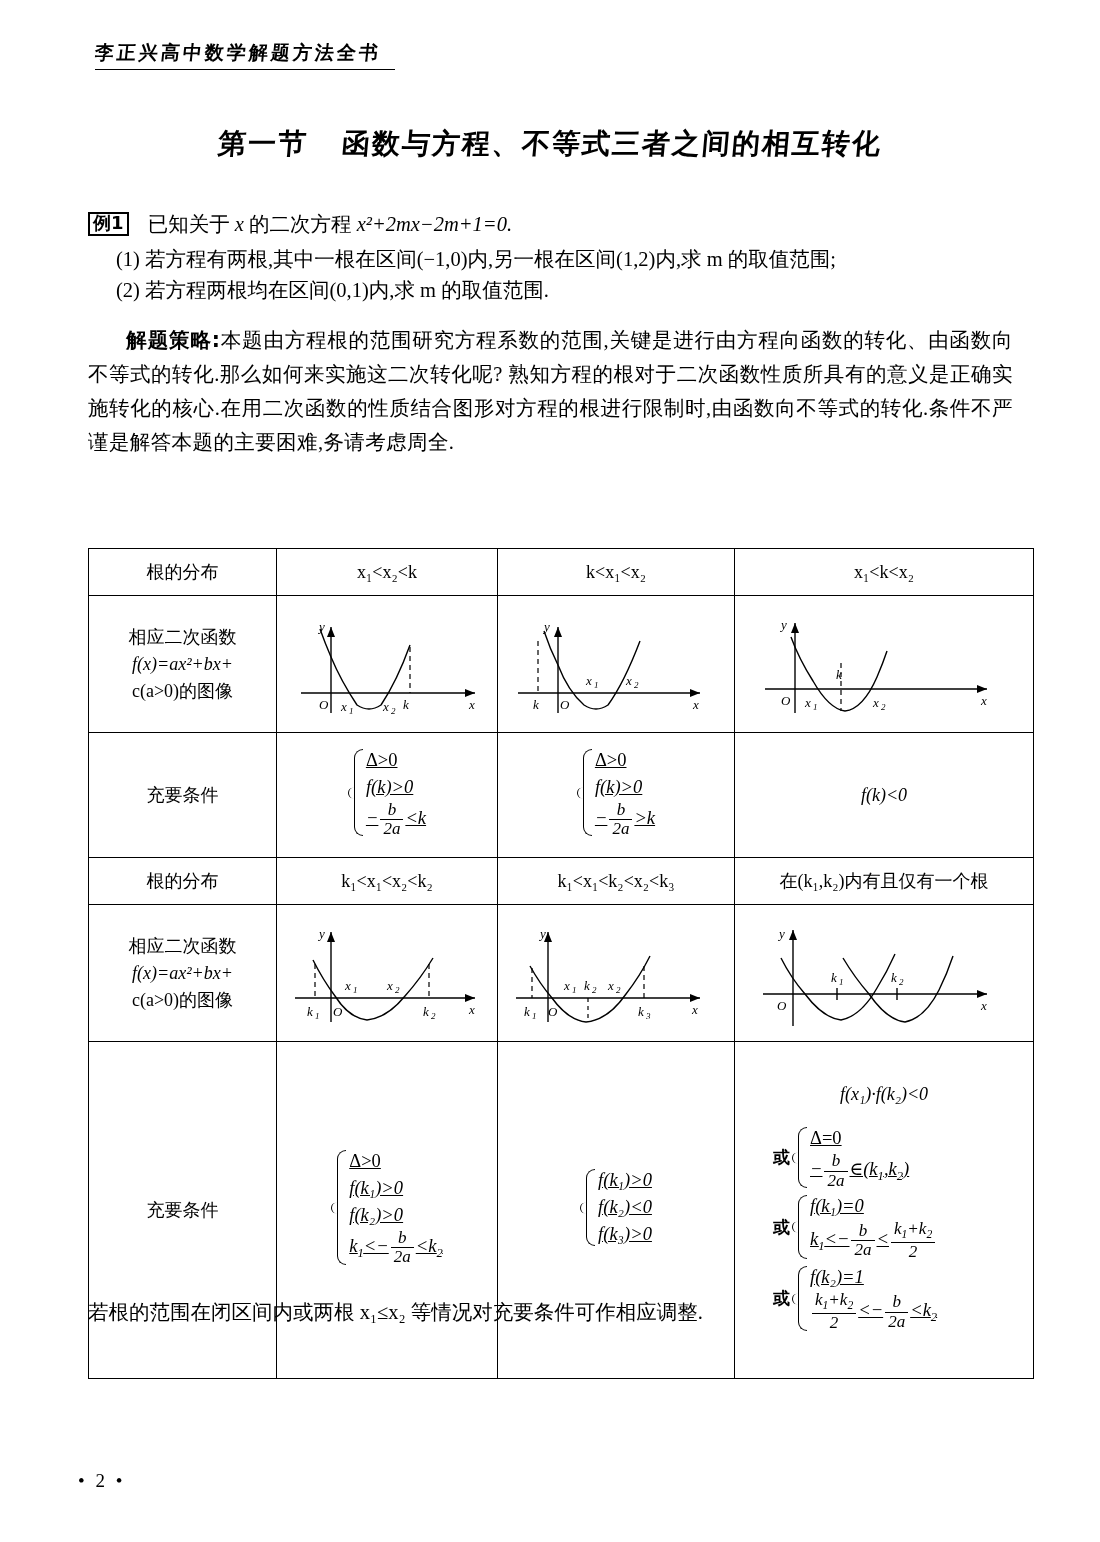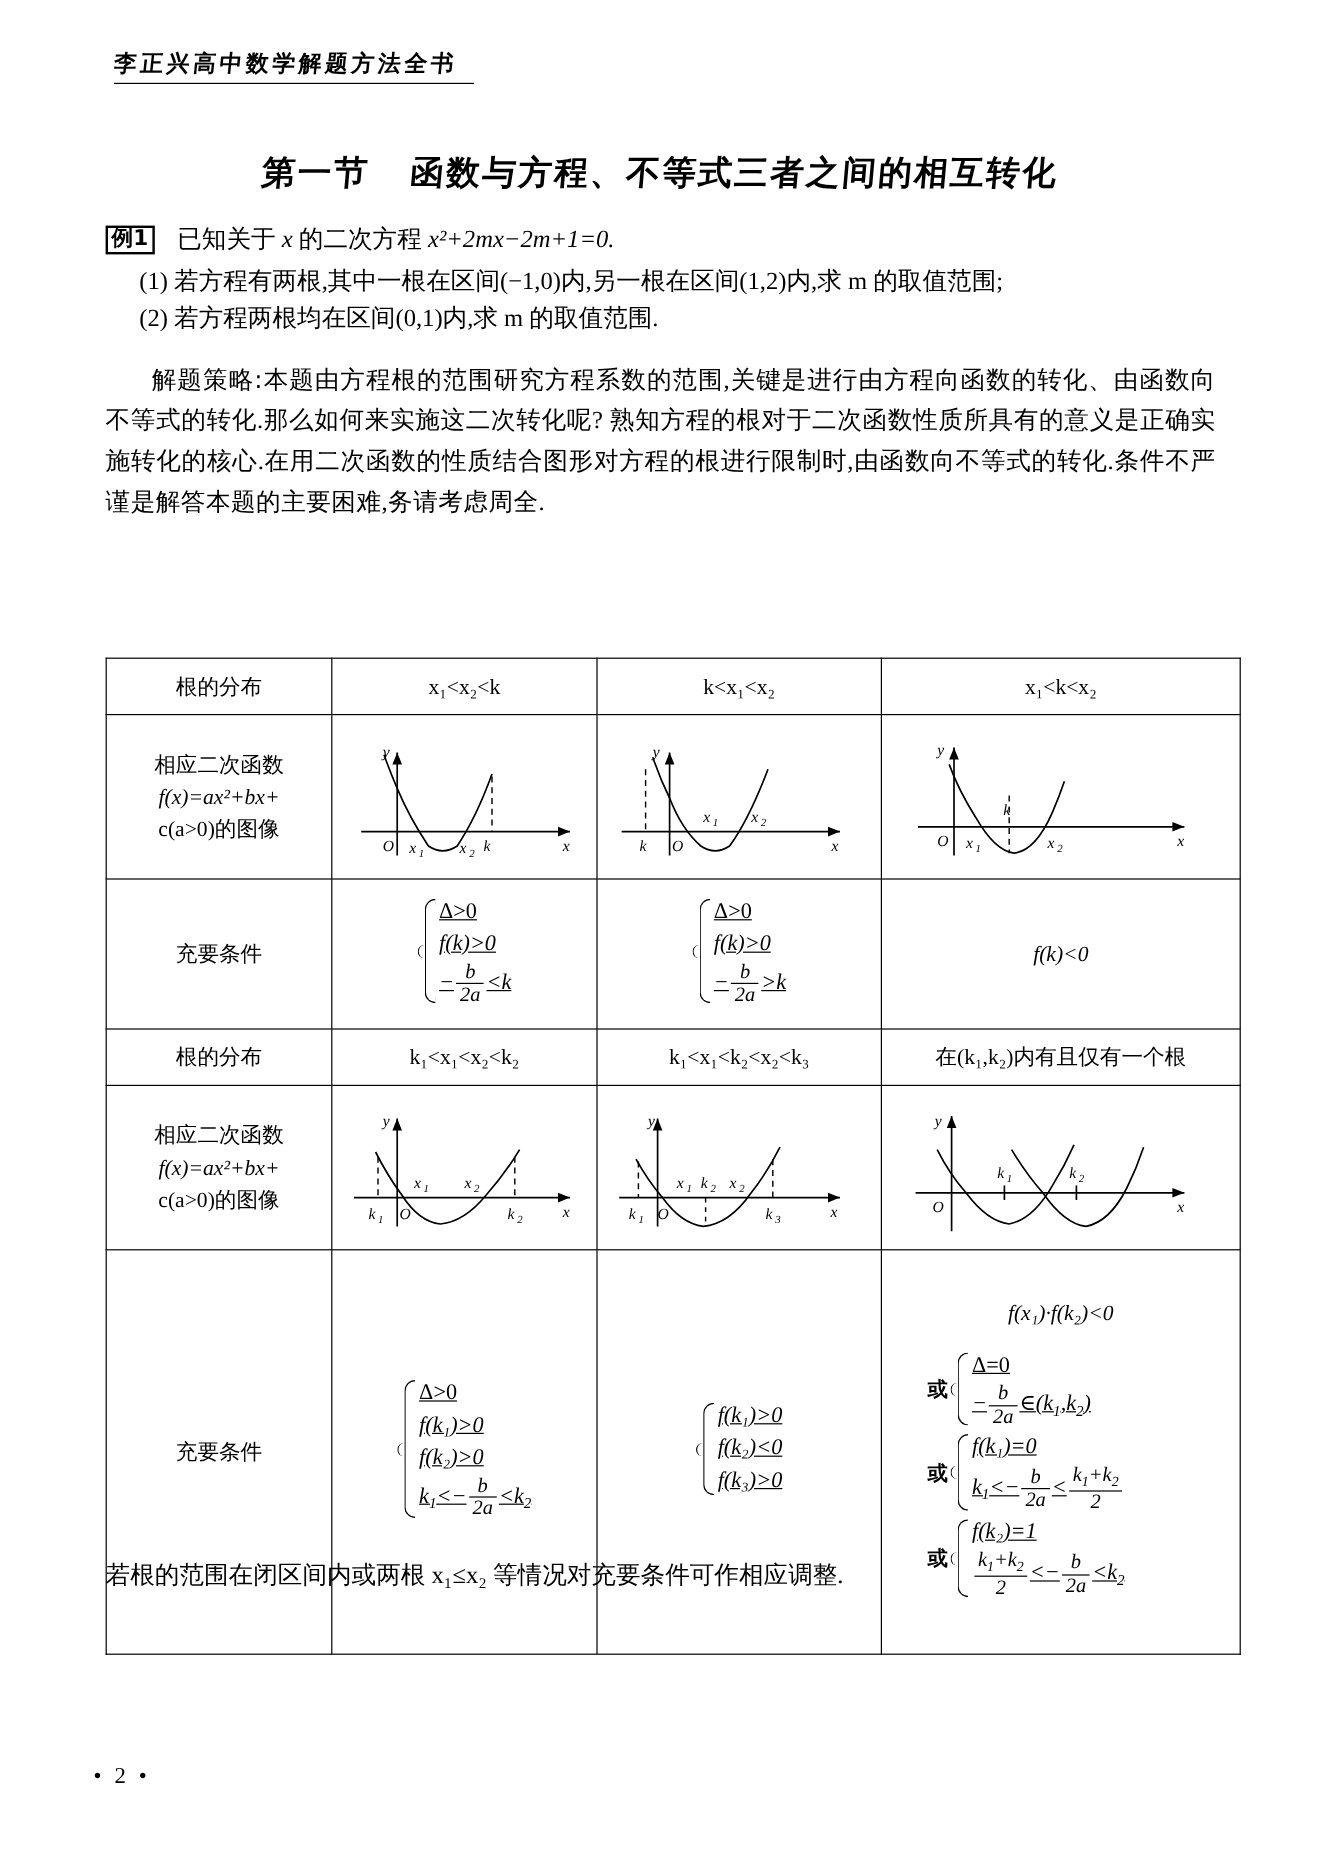--- a/index.html
+++ b/index.html
@@ -24,32 +24,32 @@
   
   .sec-title{
     position:absolute;left:0;right:0;top:125px;text-align:center;
     font-family:"DejaVu Sans","Liberation Sans",sans-serif;
     font-weight:bold;font-size:28px;letter-spacing:2px;
     transform:skewX(-5deg);
   }
   .sec-title .gap{display:inline-block;width:34px;}
 
   
-  .body-area{position:absolute;left:88px;top:188px;width:925px;}
+  .body-area{position:absolute;left:88px;top:212px;width:925px;}
   .ln{font-size:20.5px;line-height:1.0;white-space:nowrap;}
 
   .exnum{
     display:inline-block;border:2px solid #000;
     font-family:"DejaVu Sans","Liberation Sans",sans-serif;
     font-weight:bold;font-size:18px;padding:0px 3px 1px 3px;
     line-height:1.05;vertical-align:2px;
   }
   .bold-label{
     font-family:"DejaVu Sans","Liberation Sans",sans-serif;
-    font-weight:normal;letter-spacing:0.5px;margin-top:12px;
+    font-weight:bold;letter-spacing:0.5px;margin-top:12px;
   }
   .it{font-style:italic;font-family:"Liberation Serif","DejaVu Serif",serif;}
   sub{font-size:.68em;}
 
   .para{
     font-size:20.5px;line-height:34px;text-align:justify;
     letter-spacing:0.4px;
   }
   .indent{display:inline-block;width:38px;}
 

